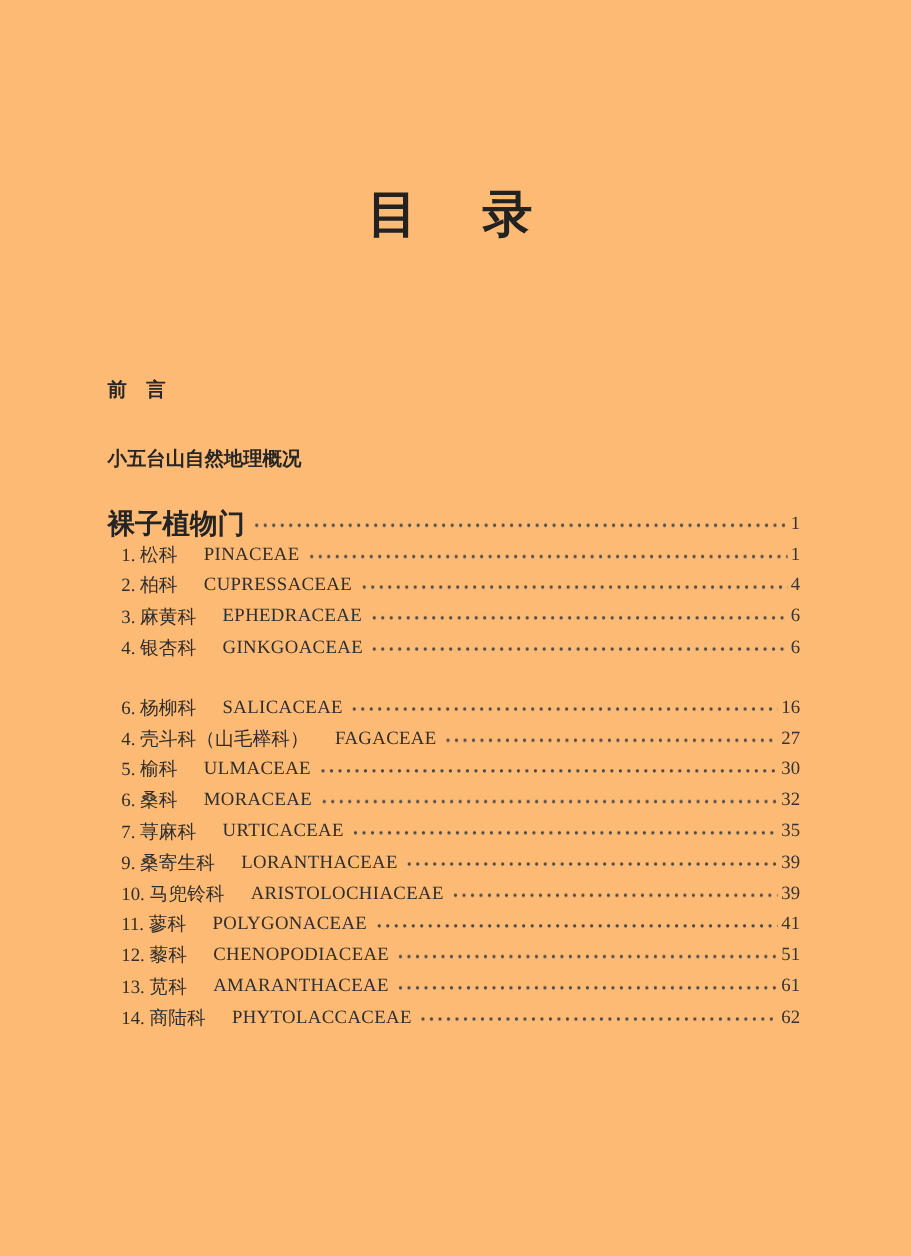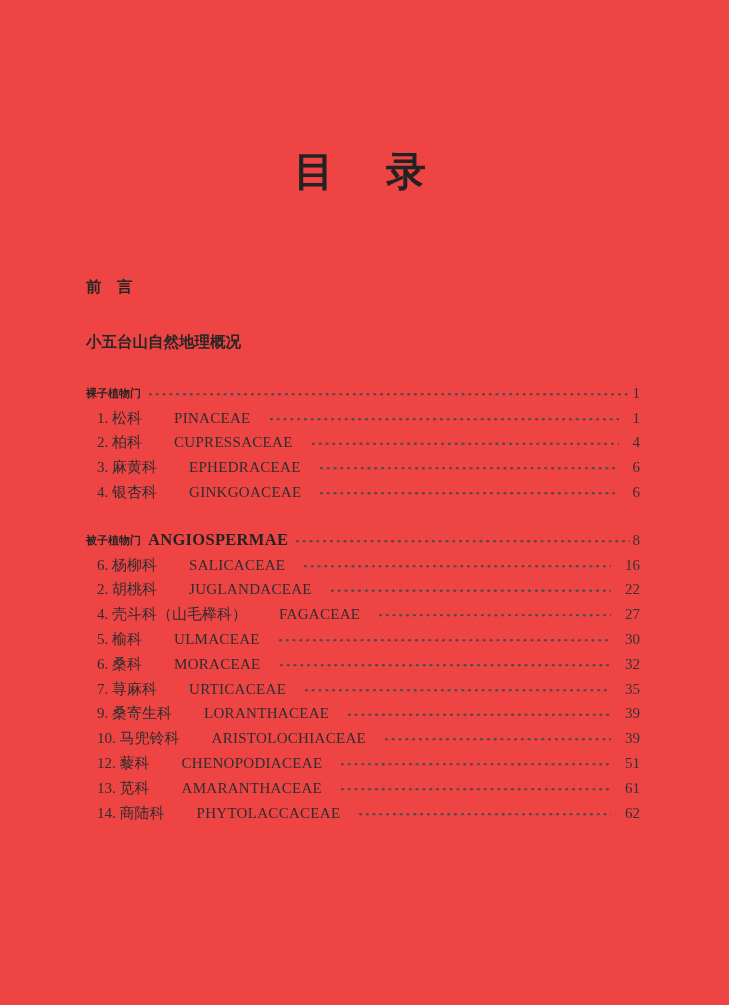--- a/index.html
+++ b/index.html
@@ -4,21 +4,21 @@
 <style>
   html, body {
     margin: 0;
     padding: 0;
     background: #ffffff;
   }
   .page {
     position: relative;
     width: 729px;
     height: 1005px;
-    background: #ef4444;
+    background: #fdba74;
     box-sizing: border-box;
     padding: 150px 89px 0 86px;
     font-family: "Liberation Serif", "DejaVu Serif", serif;
     color: #2b2b2b;
     overflow: hidden;
   }
   .doc-title {
     margin: 0;
     text-align: center;
     font-size: 40px;
@@ -29,21 +29,21 @@
     font-family: "Liberation Serif", "DejaVu Serif", serif;
   }
   .front-entry {
     font-family: "Liberation Sans", "DejaVu Sans", sans-serif;
     font-weight: bold;
     font-size: 15.5px;
     line-height: 17px;
     color: #262626;
     white-space: pre;
   }
-  .front-entry.preface { margin-top: 84px; }
+  .front-entry.preface { margin-top: 110px; }
   .front-entry.overview { margin-top: 38px; }
 
   .toc-section.first  { margin-top: 31px; }
   .toc-section.second { margin-top: 23px; }
 
   .toc-row {
     display: flex;
     align-items: center;
     height: 24.8px;
   }
@@ -56,34 +56,34 @@
     background-repeat: repeat-x;
   }
   .toc-row .pagenum {
     font-size: 15px;
     color: #333333;
     white-space: pre;
   }
   .heading-row .cn {
     font-family: "Liberation Sans", "DejaVu Sans", sans-serif;
     font-weight: bold;
-    font-size: 11px;
+    font-size: 22px;
     color: #242424;
     white-space: pre;
   }
   .heading-row .latin {
     font-family: "Liberation Serif", "DejaVu Serif", serif;
     font-weight: bold;
     font-size: 16.5px;
     letter-spacing: 0.3px;
     margin-left: 7px;
     color: #242424;
     white-space: pre;
   }
-  .item-row { padding-left: 11px; gap: 11px; }
+  .item-row { padding-left: 11px; }
   .item-row .cn {
     font-size: 15px;
     color: #2e2e2e;
     white-space: pre;
   }
   .item-row .latin {
     font-size: 15px;
     letter-spacing: 0.3px;
     margin-left: 21px;
     color: #2e2e2e;
@@ -126,39 +126,27 @@
     </div>
     <div class="toc-row item-row">
       <span class="cn">4. 银杏科</span>
       <span class="latin">GINKGOACEAE</span>
       <span class="leader"></span>
       <span class="pagenum">6</span>
     </div>
   </div>
 
   <div class="toc-section second">
-    <div class="toc-row heading-row">
-      <span class="cn">被子植物门</span>
-      <span class="latin">ANGIOSPERMAE</span>
-      <span class="leader"></span>
-      <span class="pagenum">8</span>
-    </div>
     <div class="toc-row item-row">
       <span class="cn">6. 杨柳科</span>
       <span class="latin">SALICACEAE</span>
       <span class="leader"></span>
       <span class="pagenum">16</span>
     </div>
     <div class="toc-row item-row">
-      <span class="cn">2. 胡桃科</span>
-      <span class="latin">JUGLANDACEAE</span>
-      <span class="leader"></span>
-      <span class="pagenum">22</span>
-    </div>
-    <div class="toc-row item-row">
       <span class="cn">4. 壳斗科（山毛榉科）</span>
       <span class="latin">FAGACEAE</span>
       <span class="leader"></span>
       <span class="pagenum">27</span>
     </div>
     <div class="toc-row item-row">
       <span class="cn">5. 榆科</span>
       <span class="latin">ULMACEAE</span>
       <span class="leader"></span>
       <span class="pagenum">30</span>
@@ -181,20 +169,26 @@
       <span class="leader"></span>
       <span class="pagenum">39</span>
     </div>
     <div class="toc-row item-row">
       <span class="cn">10. 马兜铃科</span>
       <span class="latin">ARISTOLOCHIACEAE</span>
       <span class="leader"></span>
       <span class="pagenum">39</span>
     </div>
     <div class="toc-row item-row">
+      <span class="cn">11. 蓼科</span>
+      <span class="latin">POLYGONACEAE</span>
+      <span class="leader"></span>
+      <span class="pagenum">41</span>
+    </div>
+    <div class="toc-row item-row">
       <span class="cn">12. 藜科</span>
       <span class="latin">CHENOPODIACEAE</span>
       <span class="leader"></span>
       <span class="pagenum">51</span>
     </div>
     <div class="toc-row item-row">
       <span class="cn">13. 苋科</span>
       <span class="latin">AMARANTHACEAE</span>
       <span class="leader"></span>
       <span class="pagenum">61</span>

